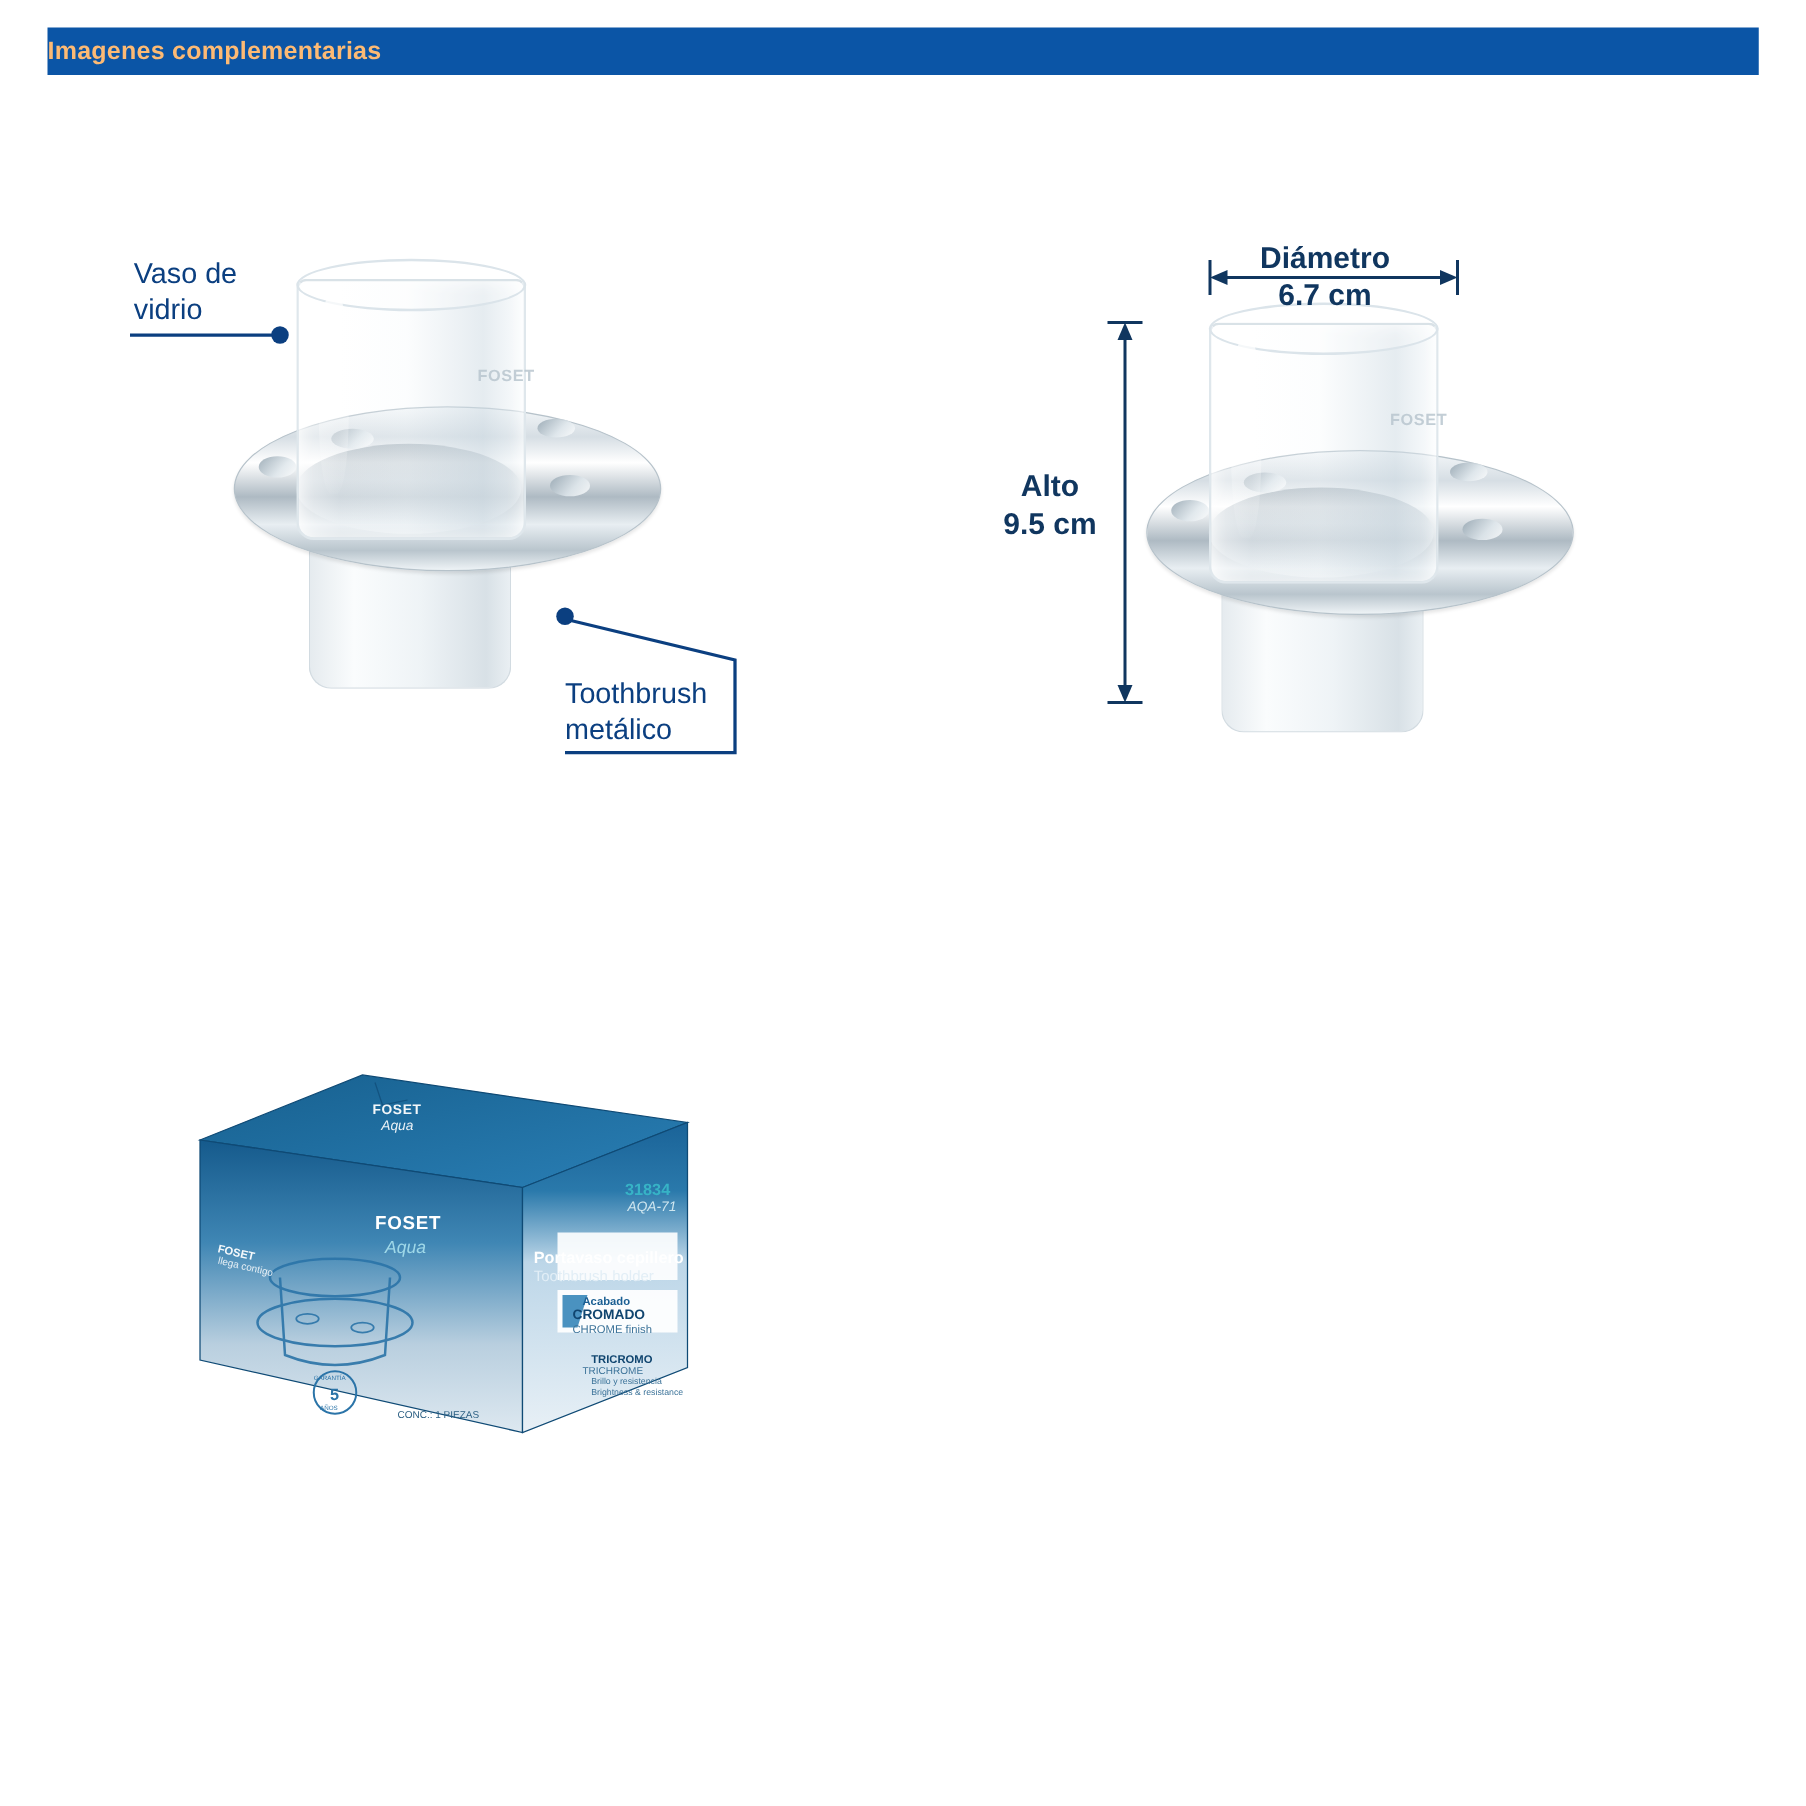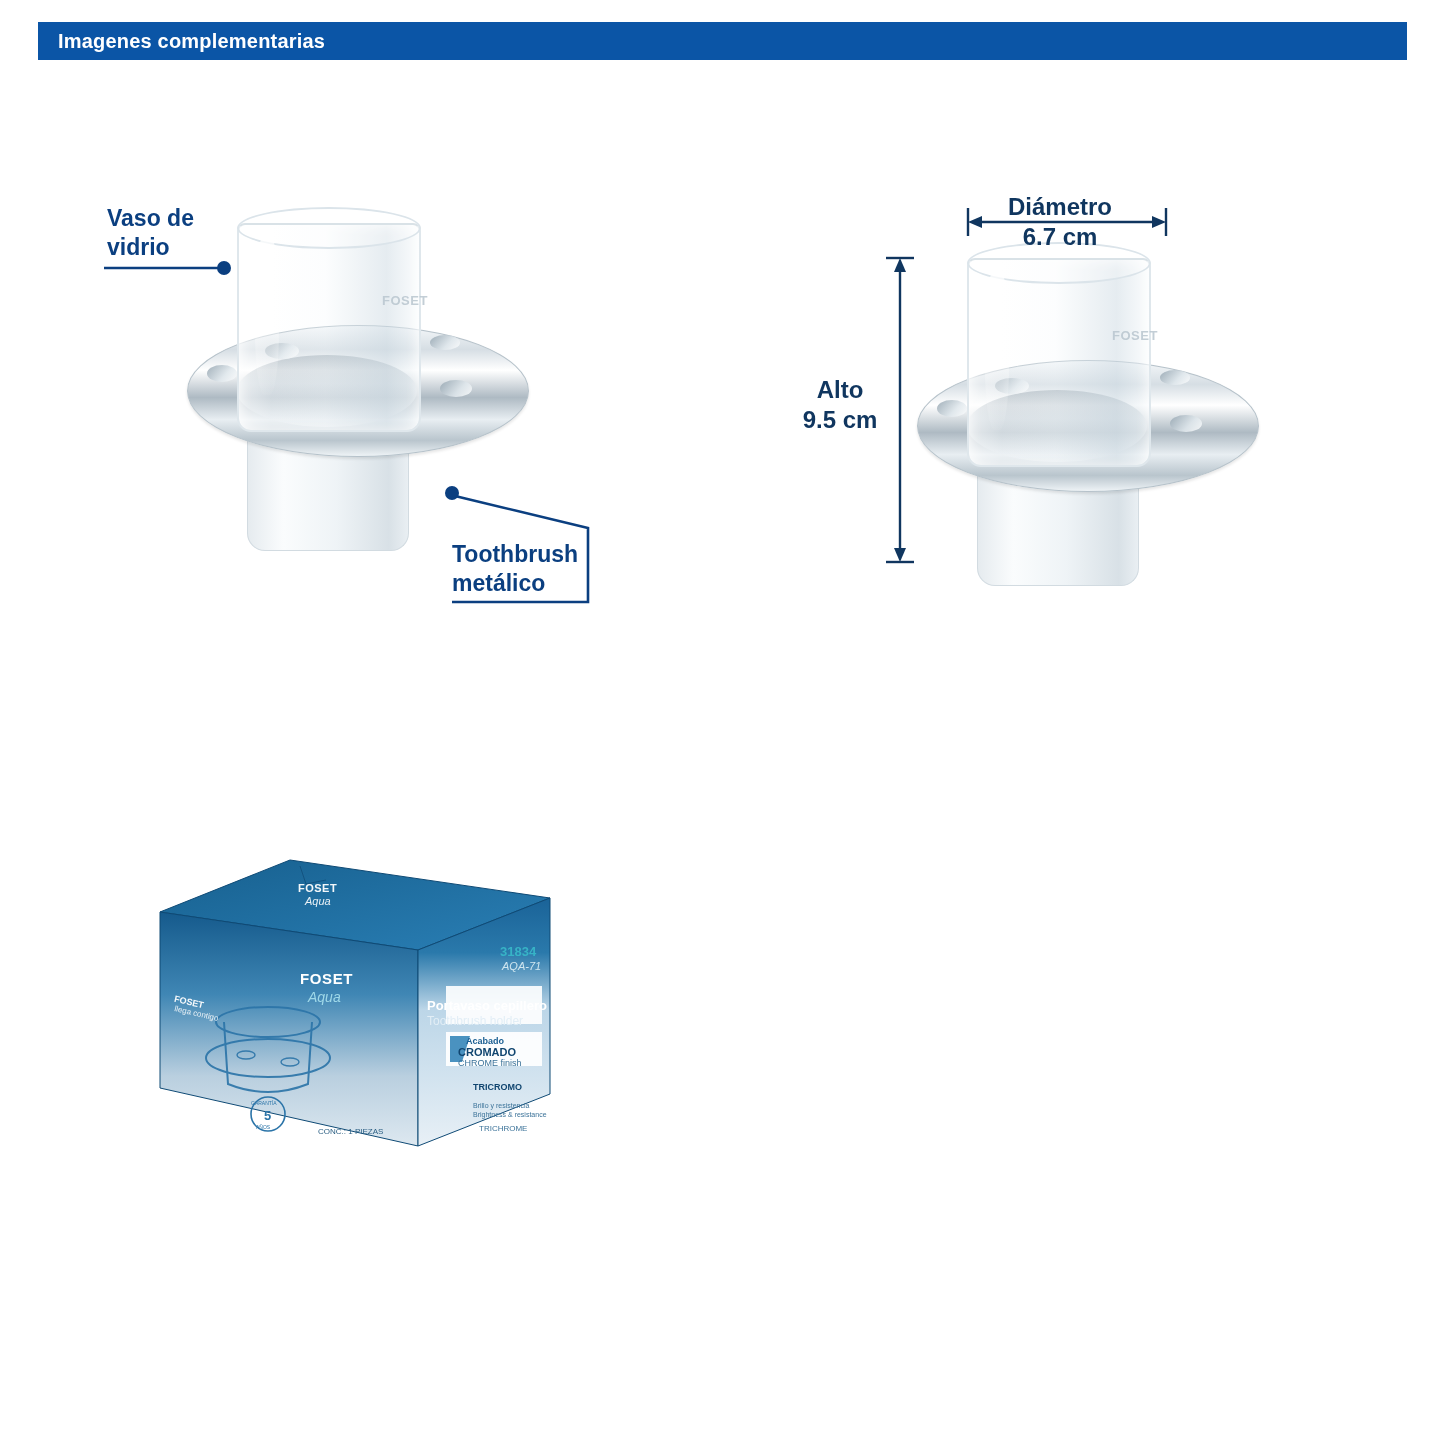--- a/index.html
+++ b/index.html
@@ -20,34 +20,33 @@
     position: absolute;
     left: 38px;
     top: 22px;
     width: 1369px;
     height: 38px;
     background: #0b55a6;
     display: flex;
     align-items: center;
   }
   .header-bar .title {
-    color: #ffffff;
+    color: #fdba74;
     font-size: 20px;
     font-weight: bold;
-    padding-left: 20px;
     letter-spacing: 0.2px;
   }
 
   
   .callout {
     position: absolute;
     color: #0b3f80;
     font-size: 23px;
     line-height: 29px;
-    font-weight: bold;
+    font-weight: normal;
   }
   .dim-label {
     position: absolute;
     color: #10365f;
     font-size: 24px;
     line-height: 30px;
     font-weight: bold;
     text-align: center;
   }
 
@@ -299,21 +298,21 @@
   <span class="box-text" style="left:158px; top:139px; font-size:14px; font-style:italic; color:#9fd8e8;">Aqua</span>
 
   <span class="box-text" style="left:277px; top:148px; font-size:13px; font-weight:bold;">Portavaso cepillero</span>
   <span class="box-text" style="left:277px; top:164px; font-size:12px; color:#e2eef6;">Toothbrush holder</span>
 
   <span class="box-text" style="left:316px; top:186px; font-size:9px; font-weight:bold; color:#1b5f93;">Acabado</span>
   <span class="box-text" style="left:308px; top:196px; font-size:11px; font-weight:bold; color:#10456f;">CROMADO</span>
   <span class="box-text" style="left:308px; top:208px; font-size:9px; color:#3c7399;text-align:right;">CHROME finish</span>
 
   <span class="box-text" style="left:323px; top:232px; font-size:9px; font-weight:bold; color:#10456f;">TRICROMO</span>
-  <span class="box-text" style="left:329px; top:242px; font-size:8px; color:#3c7399;margin-top:32px;">TRICHROME</span>
+  <span class="box-text" style="left:316px; top:242px; font-size:8px; color:#3c7399;">TRICHROME</span>
   <span class="box-text" style="left:323px; top:252px; font-size:7px; color:#3c7399;">Brillo y resistencia</span>
   <span class="box-text" style="left:323px; top:261px; font-size:7px; color:#3c7399;">Brightness &amp; resistance</span>
 
   <span class="box-text" style="left:101px; top:250px; font-size:5px; color:#2b74a8;">GARANTÍA</span>
   <span class="box-text" style="left:114px; top:258px; font-size:13px; font-weight:bold; color:#2b74a8;">5</span>
   <span class="box-text" style="left:106px; top:274px; font-size:5px; color:#2b74a8;">AÑOS</span>
 
   <span class="box-text" style="left:168px; top:277px; font-size:8px; color:#2b5f83;">CONC.: 1 PIEZAS</span>
 
   <span class="box-text" style="left:24px; top:147px; font-size:9px; font-weight:bold; transform:rotate(13deg); opacity:0.95;">FOSET</span>

